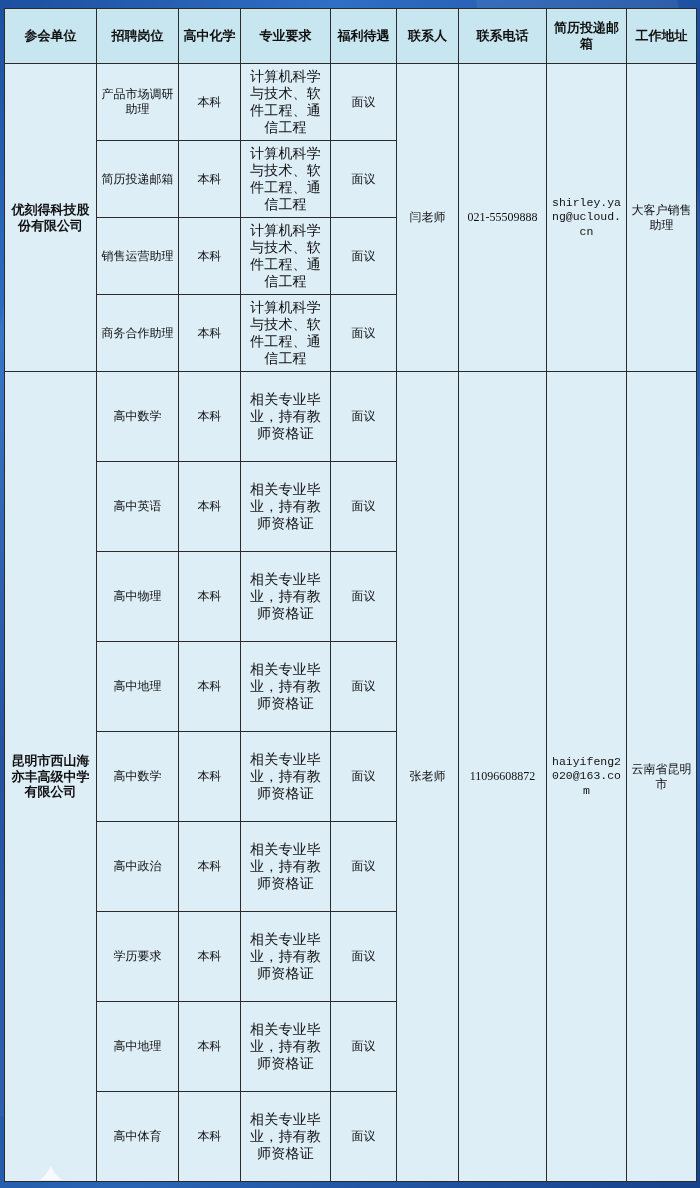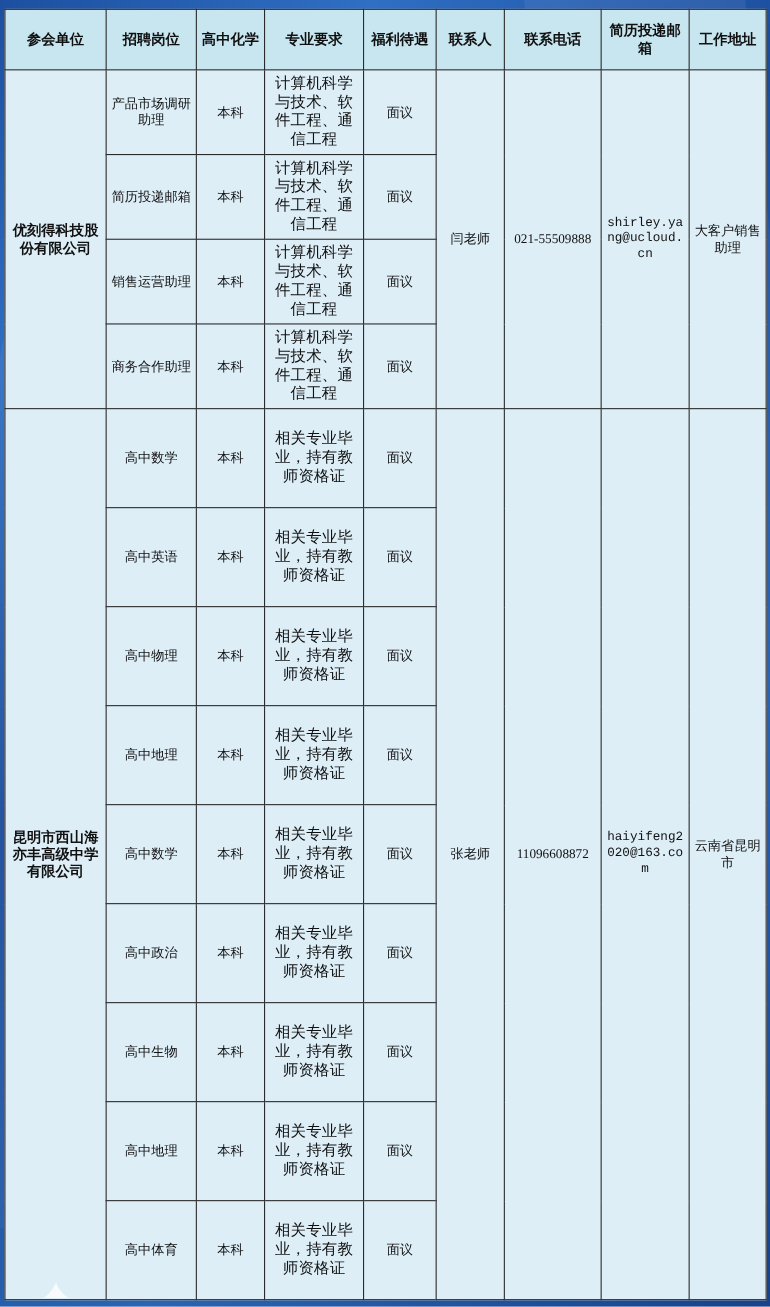--- a/index.html
+++ b/index.html
@@ -212,21 +212,21 @@
         <td class="major">相关专业毕业，持有教师资格证</td>
         <td>面议</td>
       </tr>
       <tr class="row-b">
         <td>高中政治</td>
         <td>本科</td>
         <td class="major">相关专业毕业，持有教师资格证</td>
         <td>面议</td>
       </tr>
       <tr class="row-b">
-        <td>高中生物</td>
+        <td>学历要求</td>
         <td>本科</td>
         <td class="major">相关专业毕业，持有教师资格证</td>
         <td>面议</td>
       </tr>
       <tr class="row-b">
         <td>高中地理</td>
         <td>本科</td>
         <td class="major">相关专业毕业，持有教师资格证</td>
         <td>面议</td>
       </tr>

